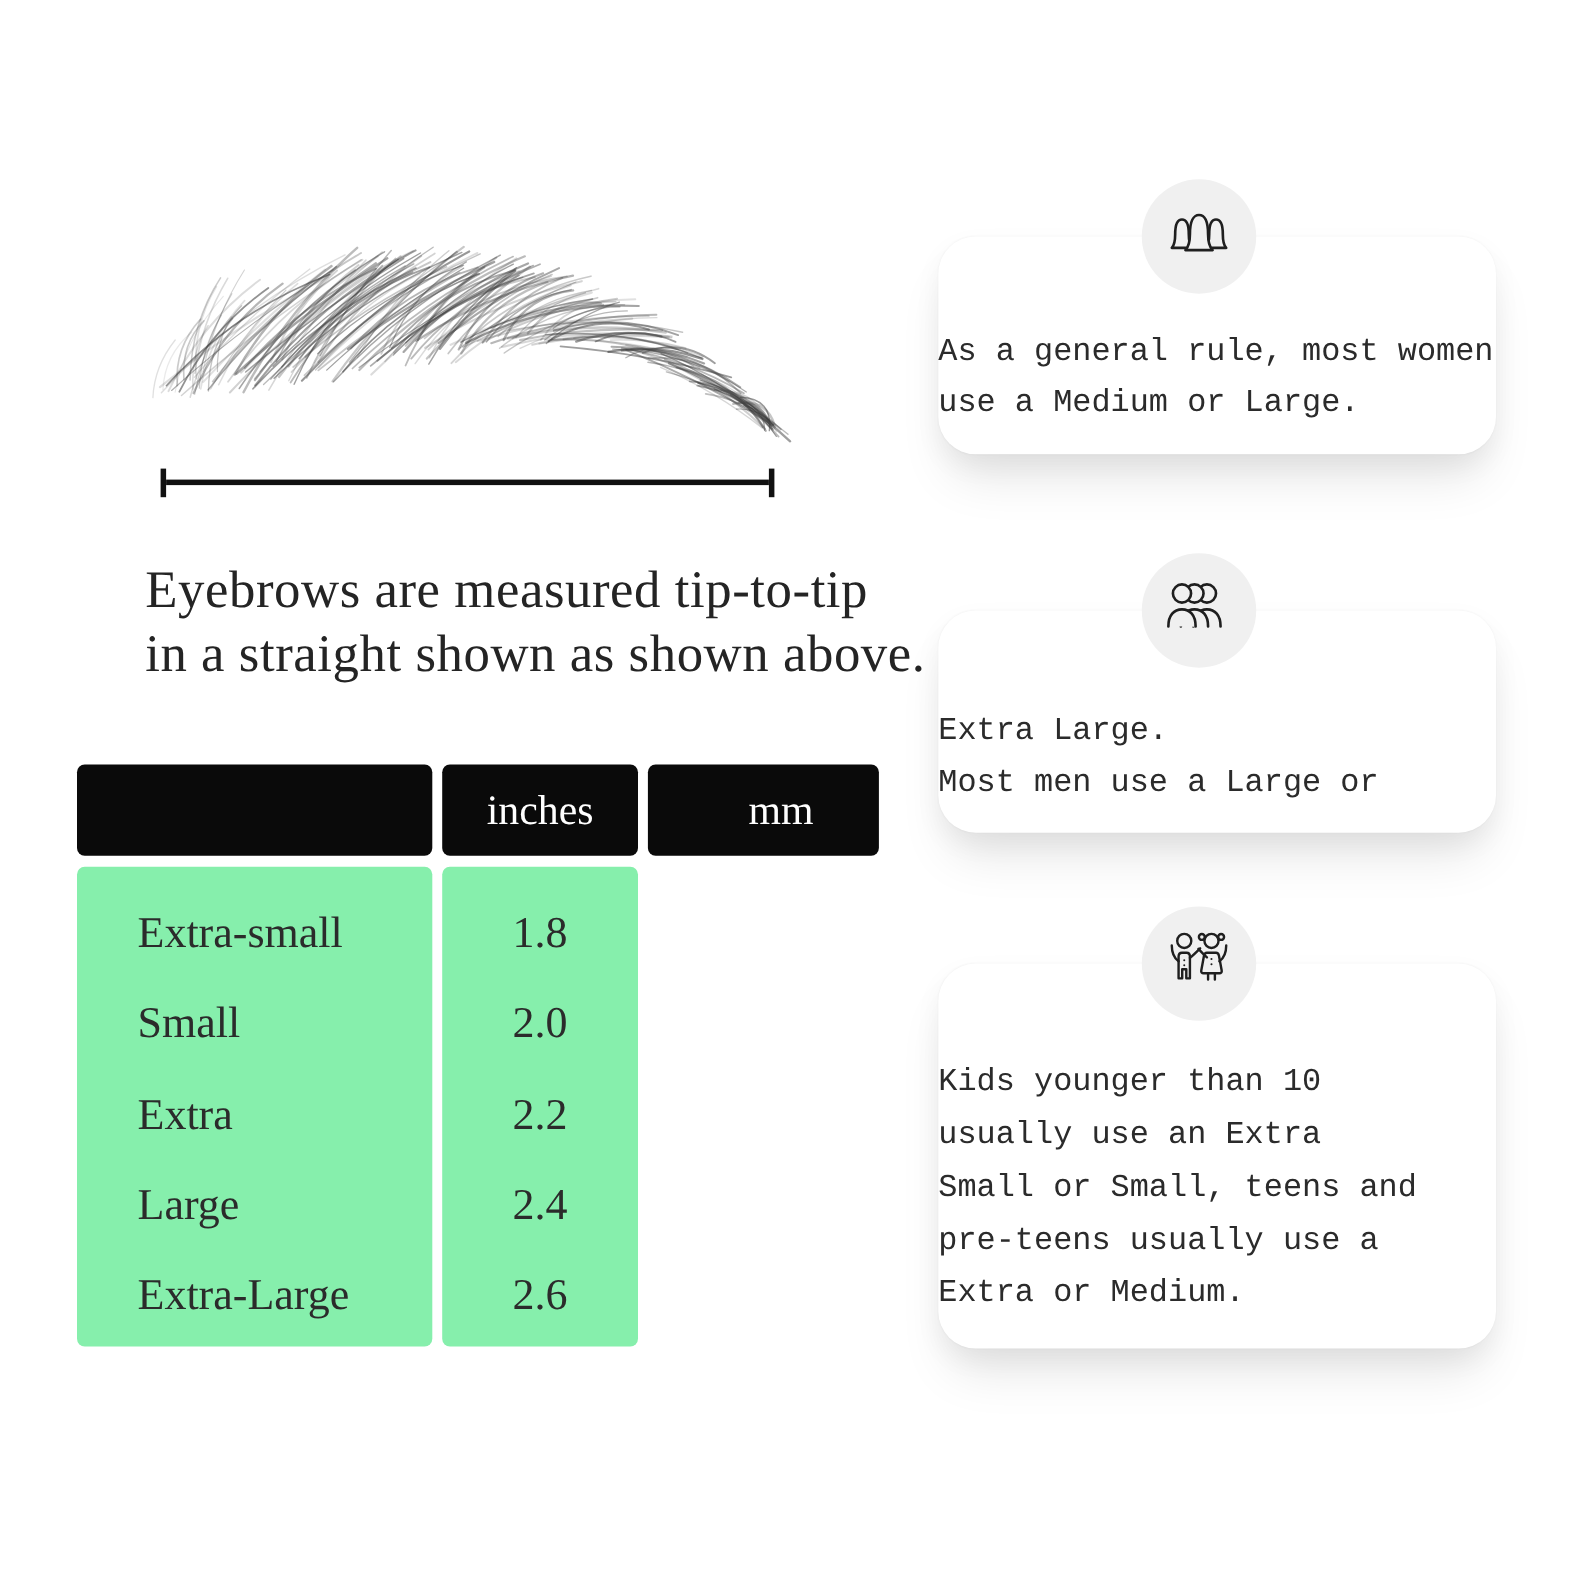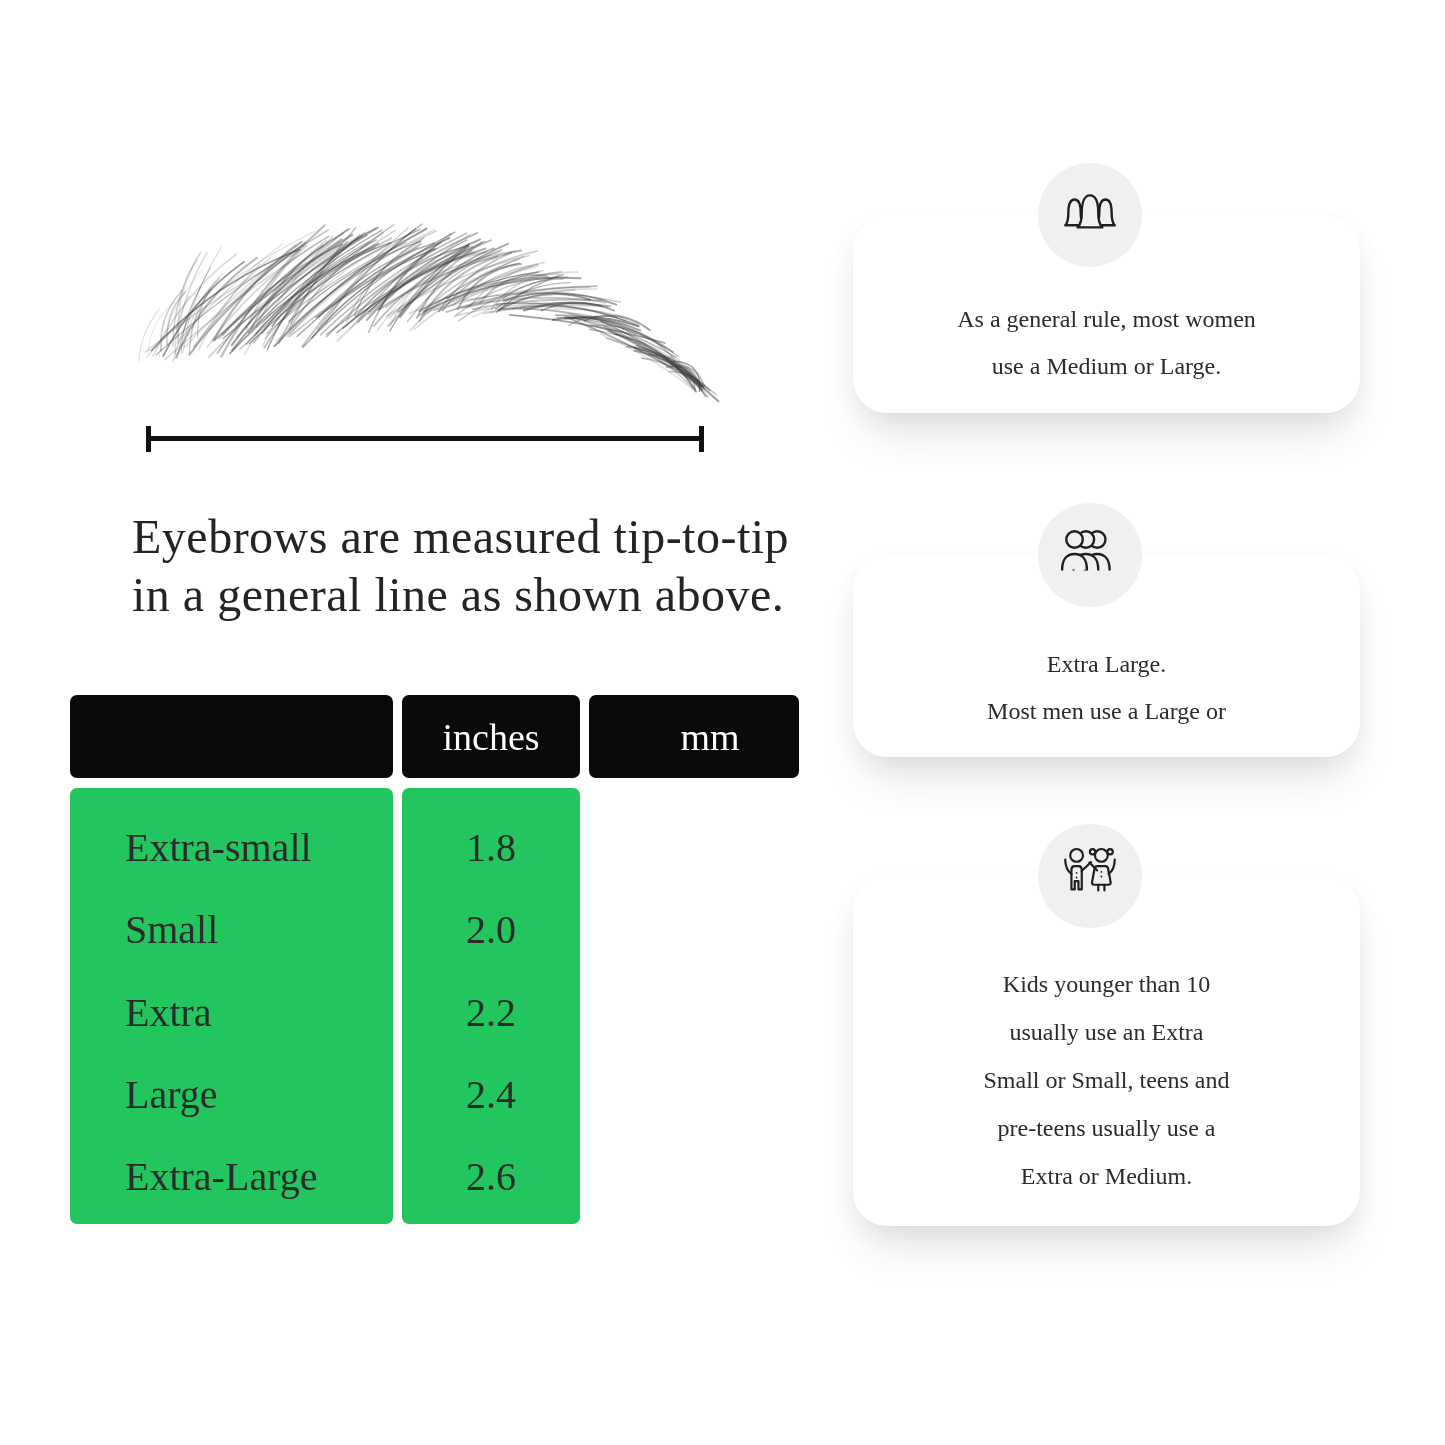--- a/index.html
+++ b/index.html
@@ -14,31 +14,31 @@
   
   .caption{position:absolute;left:132px;top:508px;font-size:48px;line-height:58px;
            color:#242424;letter-spacing:.5px;white-space:nowrap;}
   
   .sizetable{position:absolute;left:70px;top:695px;width:843px;}
   .thead{display:flex;gap:9px;}
   .th{height:83px;background:#0a0a0a;border-radius:7px;display:flex;align-items:center;
       justify-content:center;color:#fff;font-size:38px;}
   .c1{width:323px;flex:none;} .c2{width:178px;flex:none;} .c3{width:178px;flex:none;padding-left:32px;}
   .tbody{display:flex;gap:9px;margin-top:10px;height:436px;}
-  .col{background:#22c55e;border-radius:7px;display:flex;flex-direction:column;
+  .col{background:#86efac;border-radius:7px;display:flex;flex-direction:column;
        padding:18px 0 6px 0;box-sizing:border-box;}
   .cell{flex:1;display:flex;align-items:center;justify-content:center;font-size:40px;color:#2b2b2b;}
   .labels .cell{justify-content:flex-start;padding-left:55px;}
   
   .card{position:absolute;left:853px;width:507px;background:#ffffff;border-radius:34px;
         box-shadow:0 30px 45px -10px rgba(0,0,0,.10),0 10px 24px rgba(0,0,0,.05),0 0 2px rgba(0,0,0,.04);}
   .card1{top:215px;height:198px;} .card2{top:555px;height:202px;} .card3{top:876px;height:350px;}
   .circle{position:absolute;left:calc(50% - 69px);top:-52px;width:104px;height:104px;
           border-radius:50%;background:#f0f0f0;display:flex;align-items:center;justify-content:center;}
-  .ctext{position:absolute;left:0;right:0;text-align:center;font-size:24px;line-height:47px;color:#2b2b2b;}
+  .ctext{position:absolute;left:0;right:0;text-align:left;font-size:29px;line-height:47px;color:#2b2b2b;font-family:Liberation Mono, monospace;}
   .card1 .ctext{top:81px;} .card2 .ctext{top:86px;} .card3 .ctext{top:84px;line-height:48px;}
   .icon{width:66px;height:66px;}
   .icon *{vector-effect:non-scaling-stroke;}
 </style>
 </head>
 <body>
 
 <div id="stage">
 
   <svg id="brow" viewBox="0 0 1445 1445" xmlns="http://www.w3.org/2000/svg">
@@ -232,21 +232,21 @@
       <path d="M178.6,344.1 Q174.4,296.6 196.7,260.6" fill="none" stroke="#2e2e2e" stroke-width="1.60" stroke-opacity="0.14" stroke-linecap="round"></path>
       <path d="M172.9,361.1 Q184.4,316.7 210.3,287.9" fill="none" stroke="#3a3a3a" stroke-width="1.38" stroke-opacity="0.20" stroke-linecap="round"></path>
       <path d="M177.0,358.5 Q186.9,308.3 210.8,267.0" fill="none" stroke="#474747" stroke-width="1.08" stroke-opacity="0.28" stroke-linecap="round"></path>
       <path d="M182.5,353.5 Q189.7,307.5 222.4,273.3" fill="none" stroke="#2e2e2e" stroke-width="1.54" stroke-opacity="0.14" stroke-linecap="round"></path>
     </svg>
 
   <div class="measure"></div>
 
   <div class="caption">
     <div>Eyebrows are measured tip-to-tip</div>
-    <div>in a general line as shown above.</div>
+    <div>in a straight shown as shown above.</div>
   </div>
 
   <div class="sizetable">
     <div class="thead">
       <div class="th c1"></div>
       <div class="th c2">inches</div>
       <div class="th c3">mm</div>
     </div>
     <div class="tbody">
       <div class="col c1 labels">

